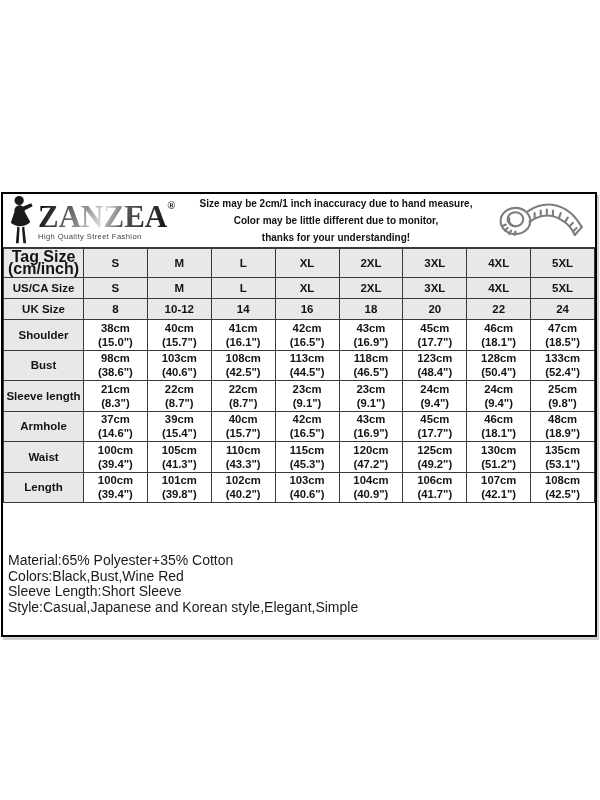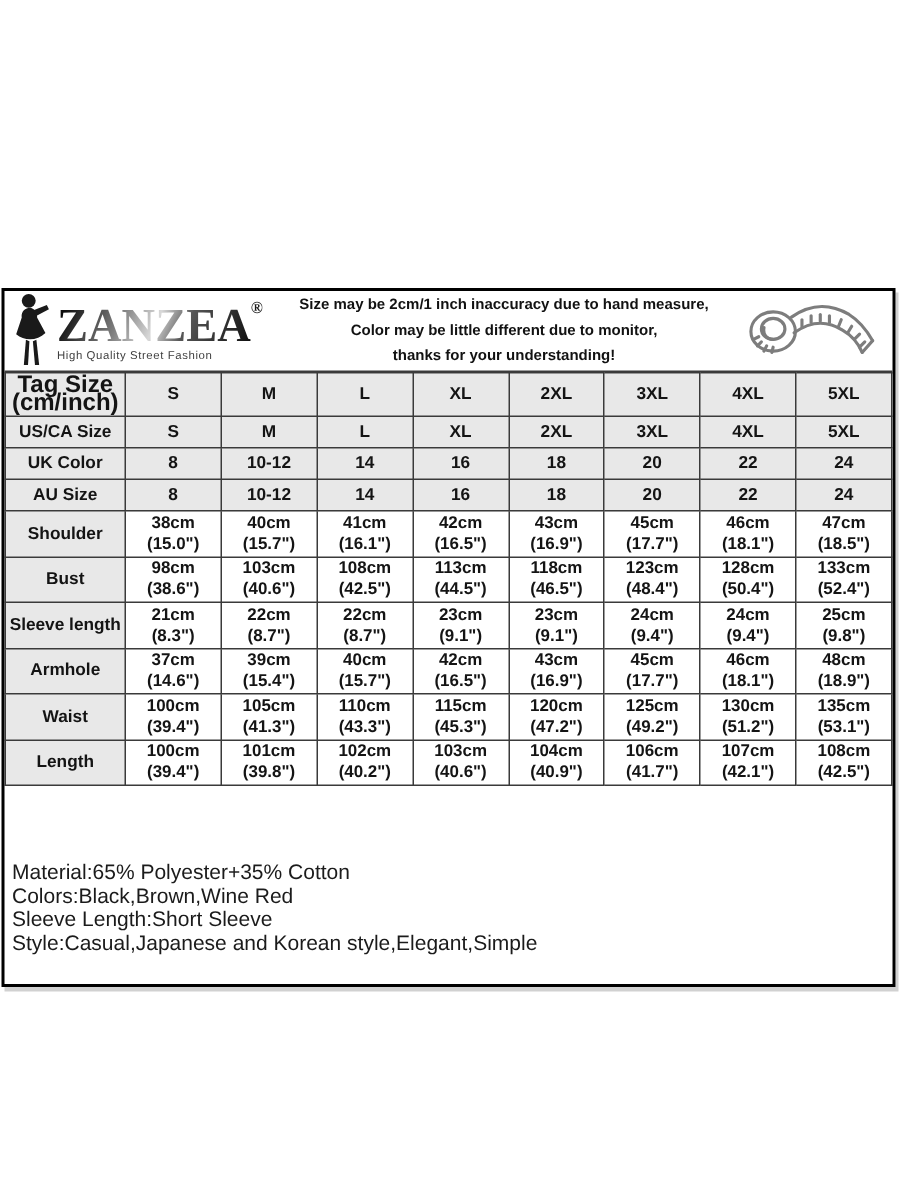--- a/index.html
+++ b/index.html
@@ -118,41 +118,30 @@
         <td class="gray sz">S</td>
         <td class="gray sz">M</td>
         <td class="gray sz">L</td>
         <td class="gray sz">XL</td>
         <td class="gray sz">2XL</td>
         <td class="gray sz">3XL</td>
         <td class="gray sz">4XL</td>
         <td class="gray sz">5XL</td>
       </tr>
       <tr class="hr2">
-        <th class="gray lbl">UK Color</th>
+        <th class="gray lbl">UK Size</th>
         <td class="gray sz">8</td>
         <td class="gray sz">10-12</td>
         <td class="gray sz">14</td>
         <td class="gray sz">16</td>
         <td class="gray sz">18</td>
         <td class="gray sz">20</td>
         <td class="gray sz">22</td>
         <td class="gray sz">24</td>
       </tr>
-      <tr class="hr2">
-        <th class="gray lbl">AU Size</th>
-        <td class="gray sz">8</td>
-        <td class="gray sz">10-12</td>
-        <td class="gray sz">14</td>
-        <td class="gray sz">16</td>
-        <td class="gray sz">18</td>
-        <td class="gray sz">20</td>
-        <td class="gray sz">22</td>
-        <td class="gray sz">24</td>
-      </tr>
 
       <tr class="mr">
         <th class="gray lbl">Shoulder</th>
         <td class="val">
               <span>38cm</span>
               <span>(15.0")</span>
             </td>
         <td class="val">
               <span>40cm</span>
               <span>(15.7")</span>
@@ -355,19 +344,19 @@
         <td class="val">
               <span>108cm</span>
               <span>(42.5")</span>
             </td>
       </tr>
     </tbody>
       </table>
 
     <div class="details">
       <div>Material:65% Polyester+35% Cotton</div>
-      <div>Colors:Black,Brown,Wine Red</div>
+      <div>Colors:Black,Bust,Wine Red</div>
       <div>Sleeve Length:Short Sleeve</div>
       <div>Style:Casual,Japanese and Korean style,Elegant,Simple</div>
     </div>
 
   </div>
 </div>
 
 </body></html>

